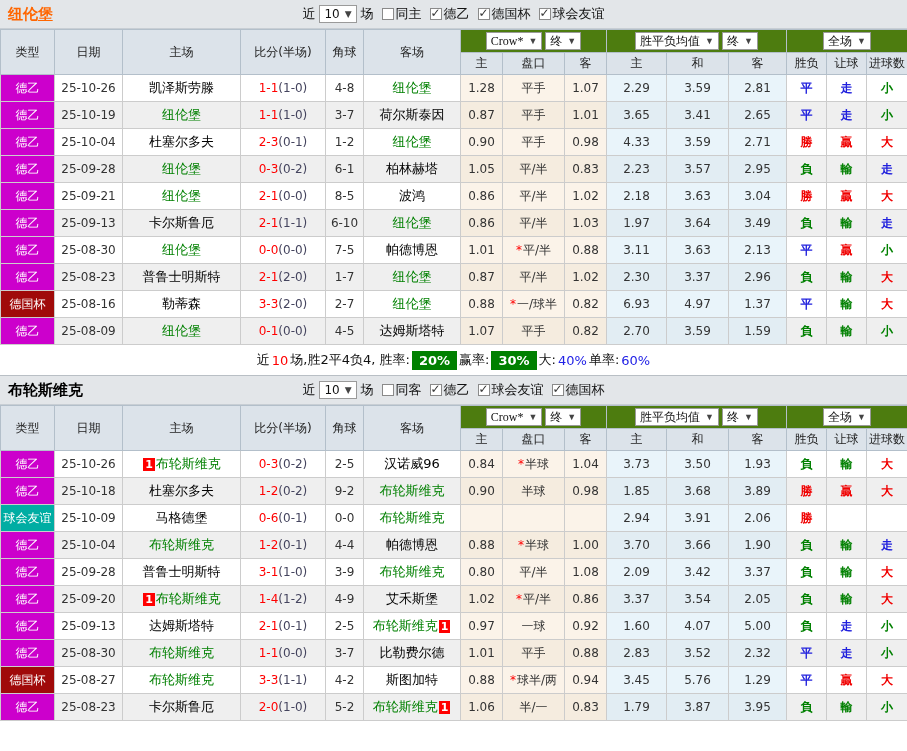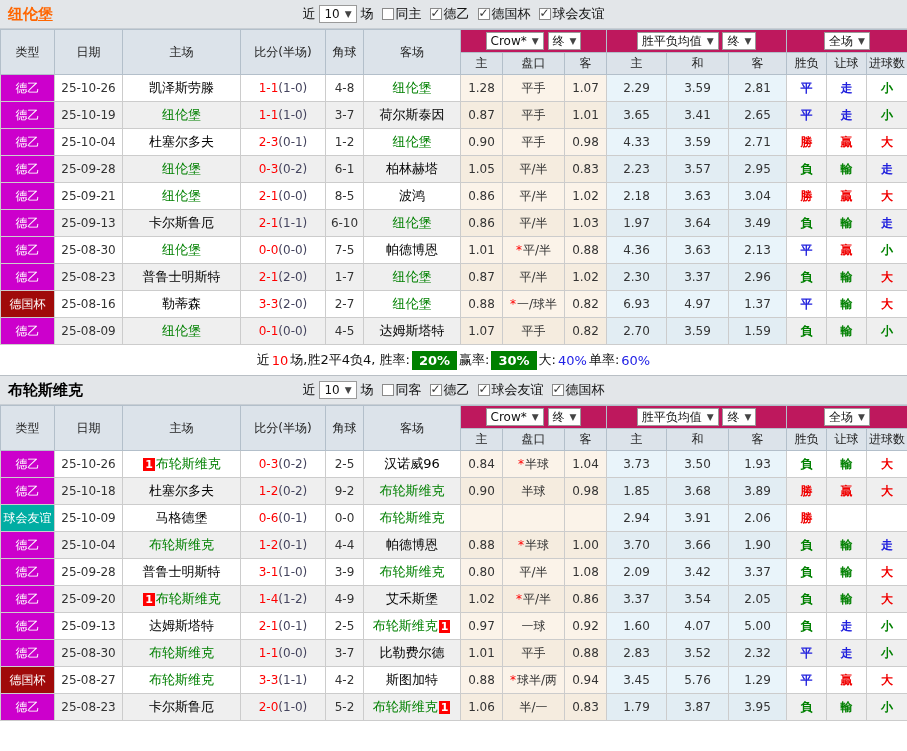--- a/index.html
+++ b/index.html
@@ -25,21 +25,21 @@
   .dd{background:#fff;border:1px solid #9a9a9a;padding:0 4px;height:18px;display:inline-flex;align-items:center;gap:5px;font-size:12px;color:#111;box-sizing:border-box;cursor:default;}
   .dd .arr{font-size:9px;color:#444;}
   .cb-opt{display:inline-flex;align-items:center;gap:2px;margin-left:4px;cursor:default;}
   .cb{width:12px;height:12px;border:1px solid #8a8a8a;background:#fff;display:inline-block;position:relative;box-sizing:border-box;}
   .cb.checked::after{content:"\2713";position:absolute;left:0px;top:-3px;font-size:12px;font-weight:bold;color:#333;}
 
   
   table{border-collapse:collapse;table-layout:fixed;width:907px;font-size:12px;}
   thead td{background:#dce3ea;border:1px solid #b3bfca;text-align:center;color:#222;height:21px;padding:0;}
   thead tr.h1 td{height:22px;}
-  thead td.grp{background:#be185d;}
+  thead td.grp{background:#4d7c0f;font-family:Liberation Serif, serif;}
   tbody td{border:1px solid #ccc;text-align:center;height:26px;color:#333;padding:0;overflow:hidden;white-space:nowrap;}
   tbody tr.alt td{background:#efefef;}
   td.type{color:#fff;}
   td.ah{background:#fbf3e9;}
   tbody tr.alt td.ah{background:#f5ecdf;}
   td.eu{background:#e9f4fa;}
   tbody tr.alt td.eu{background:#e2edf3;}
   .team-n{color:#000;font-size:13px;}
   .team-n.self{color:#008000;}
   .goals{color:#ff0000;}
@@ -260,21 +260,21 @@
         <tr>
           <td class="type type-d2" style="background: rgb(204, 0, 204);">德乙</td>
           <td class="date">25-08-30</td>
           <td class="home"><span class="team-n self">纽伦堡</span></td>
           <td class="score"><span class="goals">0-0</span><span class="half">(0-0)</span></td>
           <td class="corner">7-5</td>
           <td class="away"><span class="team-n">帕德博恩</span></td>
           <td class="ah">1.01</td>
           <td class="ah"><span class="star">*</span>平/半</td>
           <td class="ah">0.88</td>
-          <td class="eu">4.36</td>
+          <td class="eu">3.11</td>
           <td class="eu">3.63</td>
           <td class="eu">2.13</td>
           <td class="res" style="color: rgb(32, 32, 221);">平</td>
           <td class="res" style="color: rgb(240, 0, 0);">贏</td>
           <td class="res" style="color: rgb(0, 128, 0);">小</td>
         </tr>
         <tr class="alt">
           <td class="type type-d2" style="background: rgb(204, 0, 204);">德乙</td>
           <td class="date">25-08-23</td>
           <td class="home"><span class="team-n">普鲁士明斯特</span></td>

